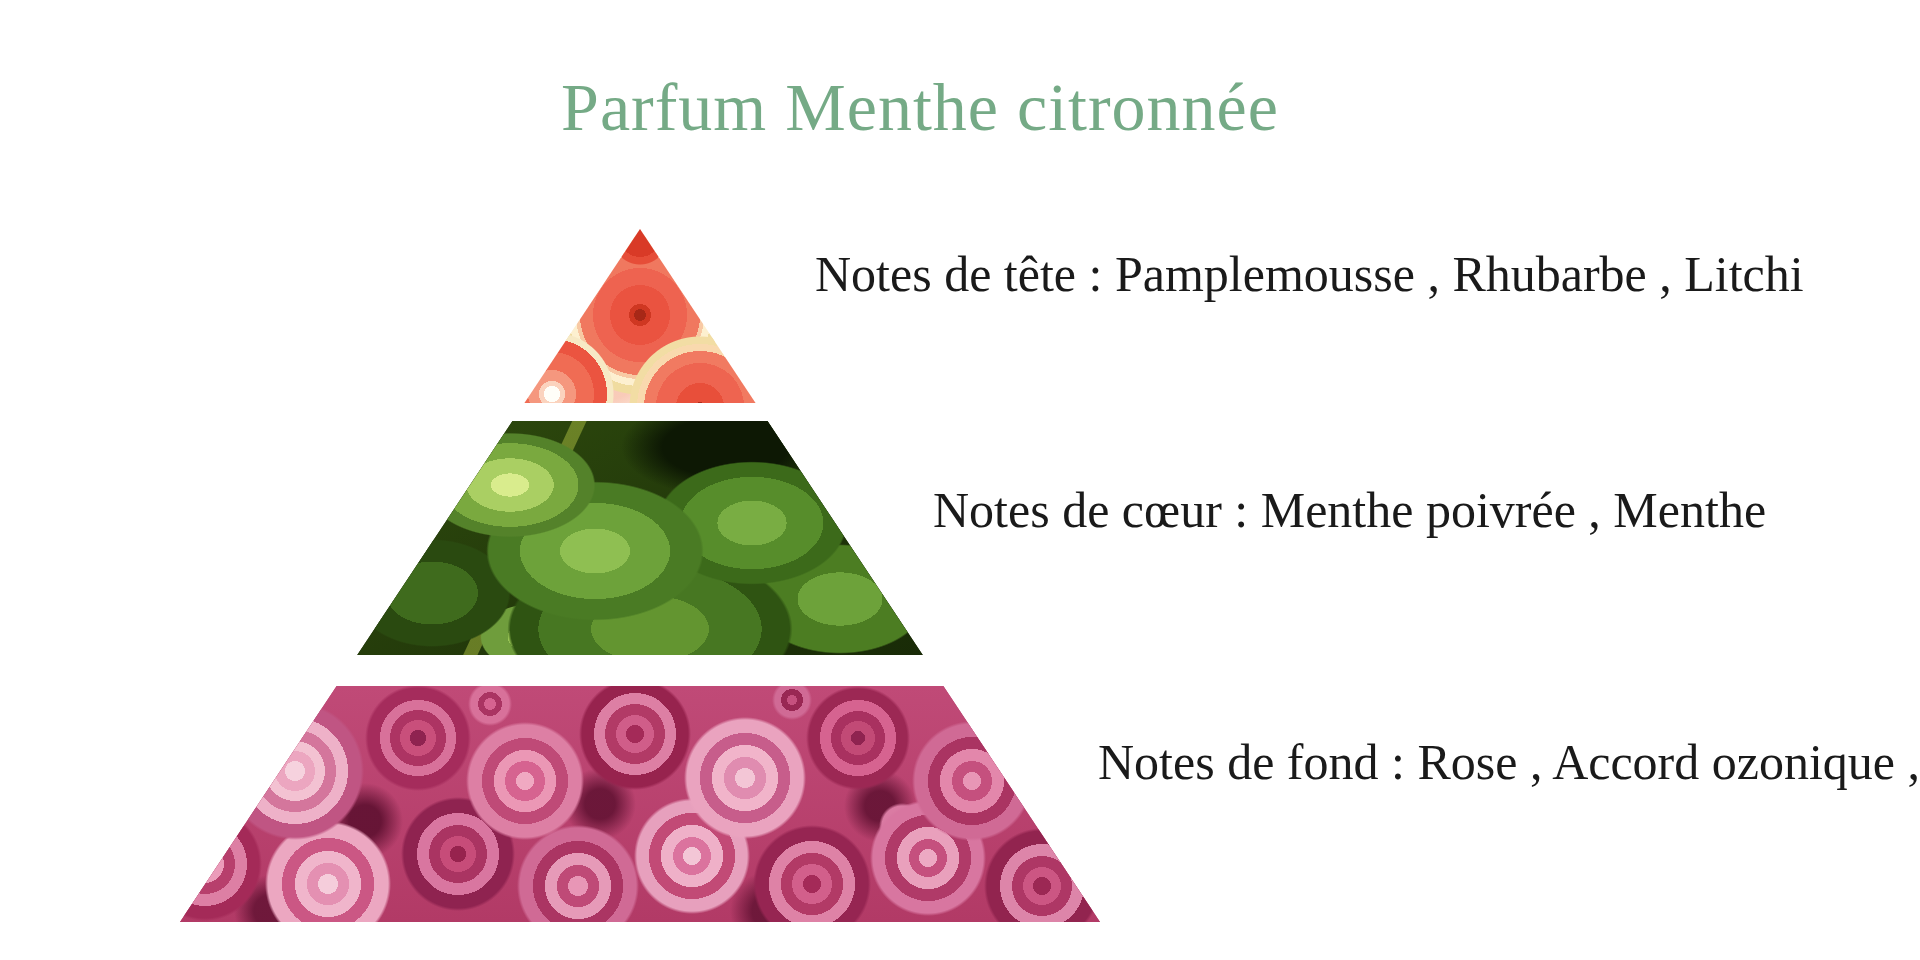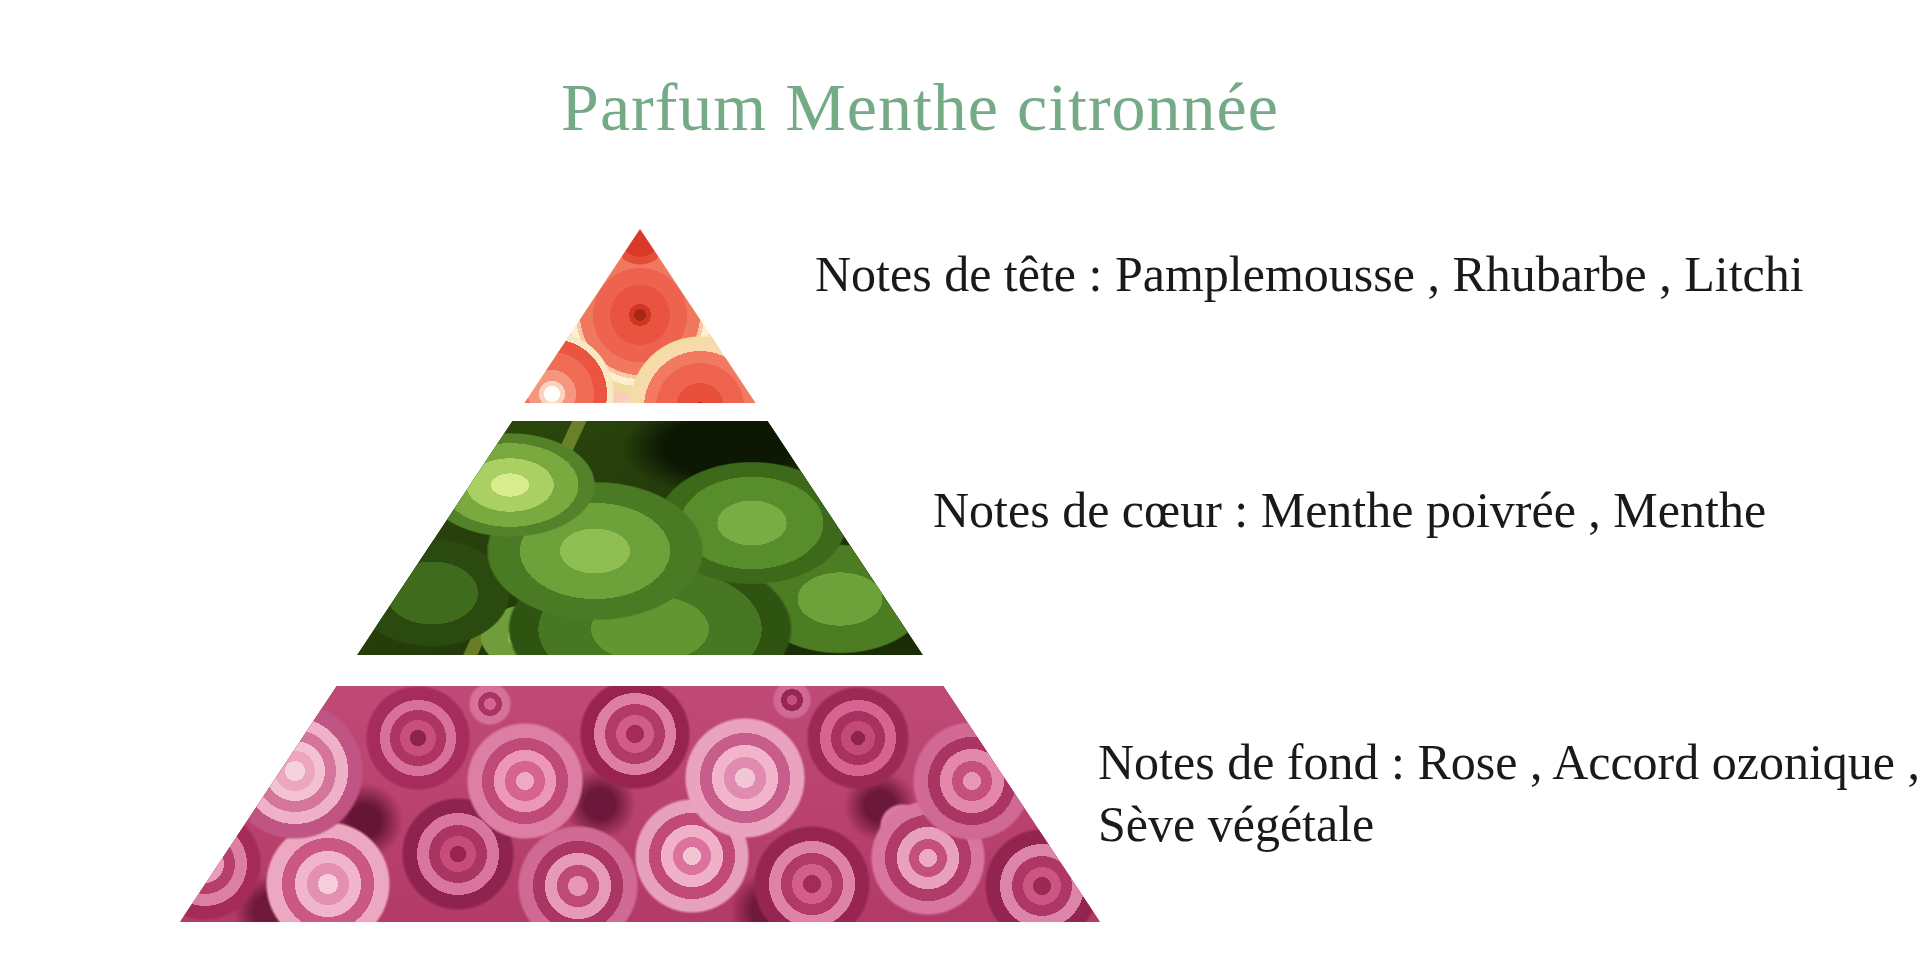--- a/index.html
+++ b/index.html
@@ -144,16 +144,15 @@
   <div class="note-block note-tete">
     <span class="note-line">Notes de tête : Pamplemousse , Rhubarbe , Litchi</span>
   </div>
 
   <div class="note-block note-coeur">
     <span class="note-line">Notes de cœur : Menthe poivrée , Menthe</span>
   </div>
 
   <div class="note-block note-fond">
     <span class="note-line">Notes de fond : Rose , Accord ozonique ,</span>
-    <span class="note-line">Sève végétale</span>
   </div>
 
 </div>
 
 </body></html>

